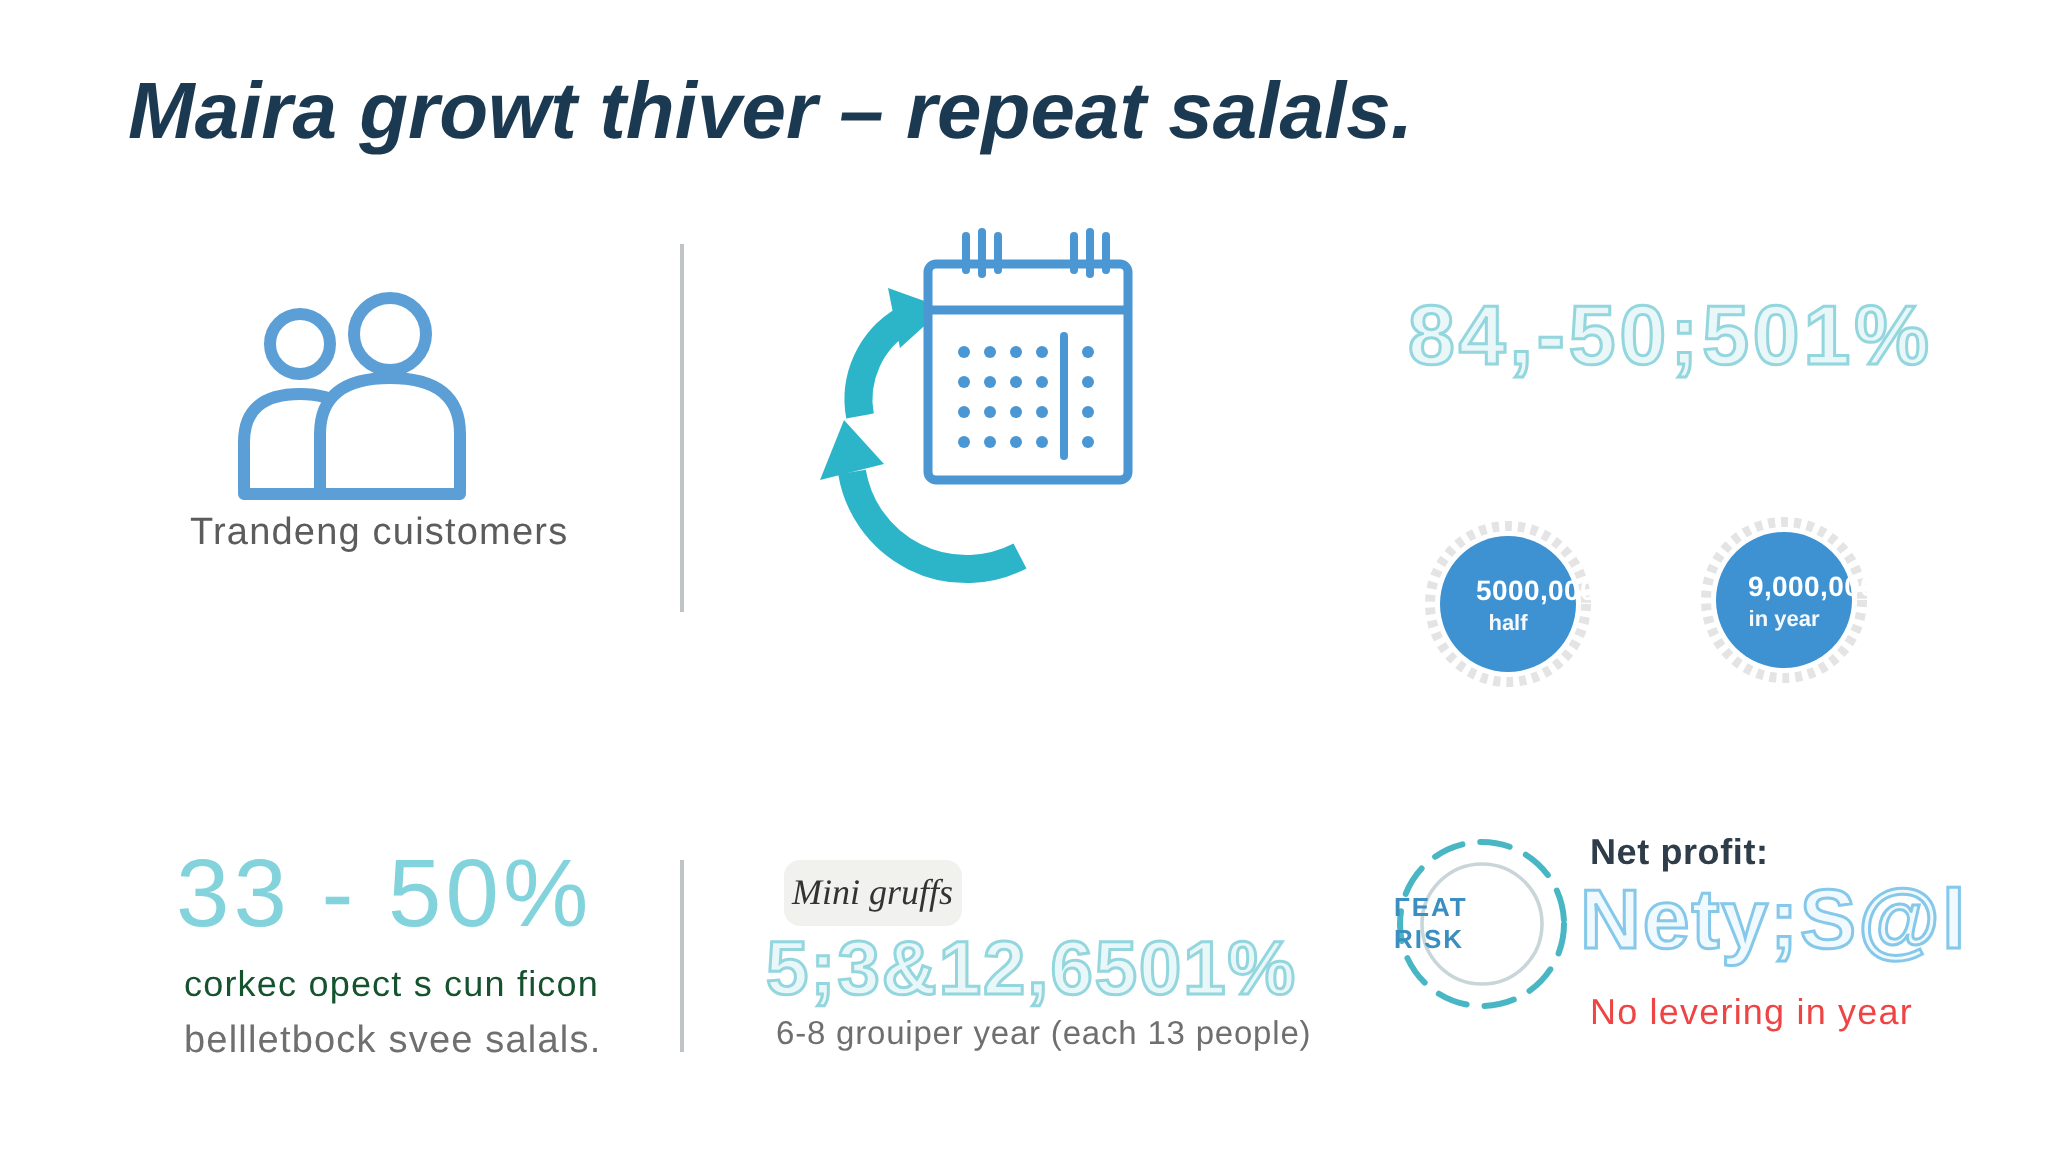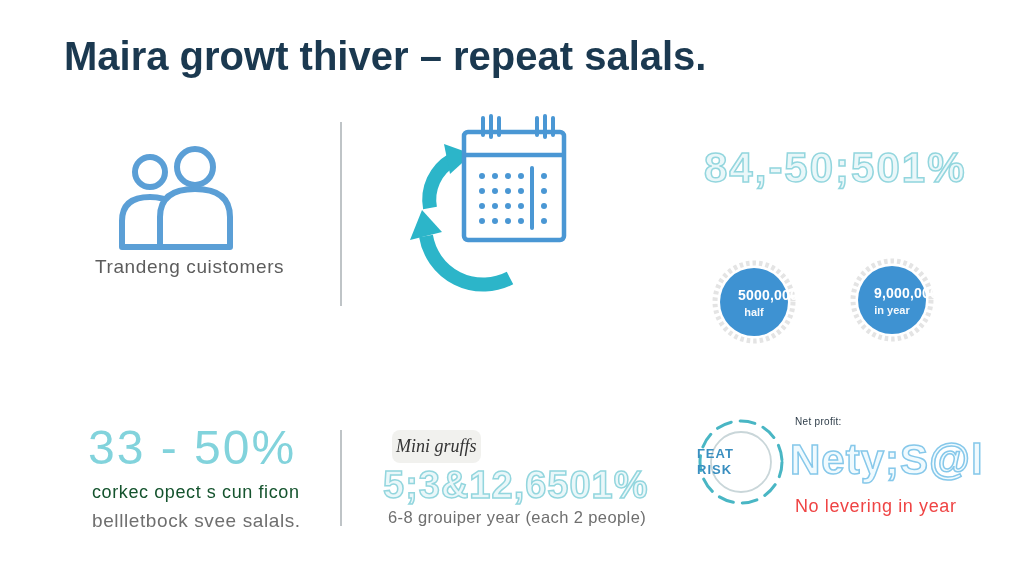--- a/index.html
+++ b/index.html
@@ -8,21 +8,21 @@
     background:#ffffff;
     font-family:"Liberation Sans", sans-serif;
     position:relative;overflow:hidden;
   }
   .abs{position:absolute;}
 
   
   .page-title{
     left:64px;top:34px;
     font-size:40px;font-weight:700;
-    color:#1b3950;letter-spacing:0px;
+    color:#1b3950;letter-spacing:0px;font-style:italic;
   }
 
   
   .divider{width:2px;background:#bfc4c7;}
   .divider-top{left:340px;top:122px;height:184px;}
   .divider-bottom{left:340px;top:430px;height:96px;}
 
   
   .people-icon{left:112px;top:146px;}
   .customers-label{
@@ -80,21 +80,21 @@
 
   
   .risk-badge{left:697px;top:418px;width:88px;height:88px;}
   .risk-badge svg{position:absolute;left:0;top:0;}
   .risk-text{
     position:absolute;left:0;top:0;width:88px;height:88px;
     display:flex;flex-direction:column;align-items:flex-start;justify-content:center;
     color:#3a8fc0;font-weight:700;font-size:13px;letter-spacing:1px;line-height:1.25;
     text-align:center;
   }
-  .net-heading{left:795px;top:416px;font-size:10px;font-weight:400;color:#2e3d49;letter-spacing:0.3px;}
+  .net-heading{left:795px;top:416px;font-size:18px;font-weight:700;color:#2e3d49;letter-spacing:0.3px;}
   .net-logo{
     left:790px;top:436px;font-size:42px;letter-spacing:1px;
     color:#f0fafe;
     -webkit-text-stroke:1.5px #86c8ea;
     text-stroke:1.5px #86c8ea;
     font-weight:700;
   }
   .net-caption{left:795px;top:496px;font-size:18px;color:#ef4444;letter-spacing:0.6px;}
 </style>
 </head>
@@ -189,21 +189,21 @@
       <div class="badge-caption">in year</div>
     </div>
   </div>
 
   <div class="abs range-value">33 - 50%</div>
   <div class="abs range-line1">corkec opect s cun ficon</div>
   <div class="abs range-line2">bellletbock svee salals.</div>
 
   <button class="abs mini-pill">Mini gruffs</button>
   <div class="abs mini-value outlined">5;3&amp;12,6501%</div>
-  <div class="abs mini-caption">6-8 grouiper year (each 2 people)</div>
+  <div class="abs mini-caption">6-8 grouiper year (each 13 people)</div>
 
   <div class="abs risk-badge">
     <svg width="88" height="88" viewBox="0 0 88 88">
       <circle cx="44" cy="44" r="41" fill="none" stroke="#49b6c4" stroke-width="3" stroke-dasharray="15 9" stroke-linecap="round"></circle>
       <circle cx="44" cy="44" r="30" fill="#ffffff" stroke="#c9d6d9" stroke-width="1.8"></circle>
     </svg>
     <div class="risk-text">
       <span>ΓEAT</span>
       <span>RISK</span>
     </div>

